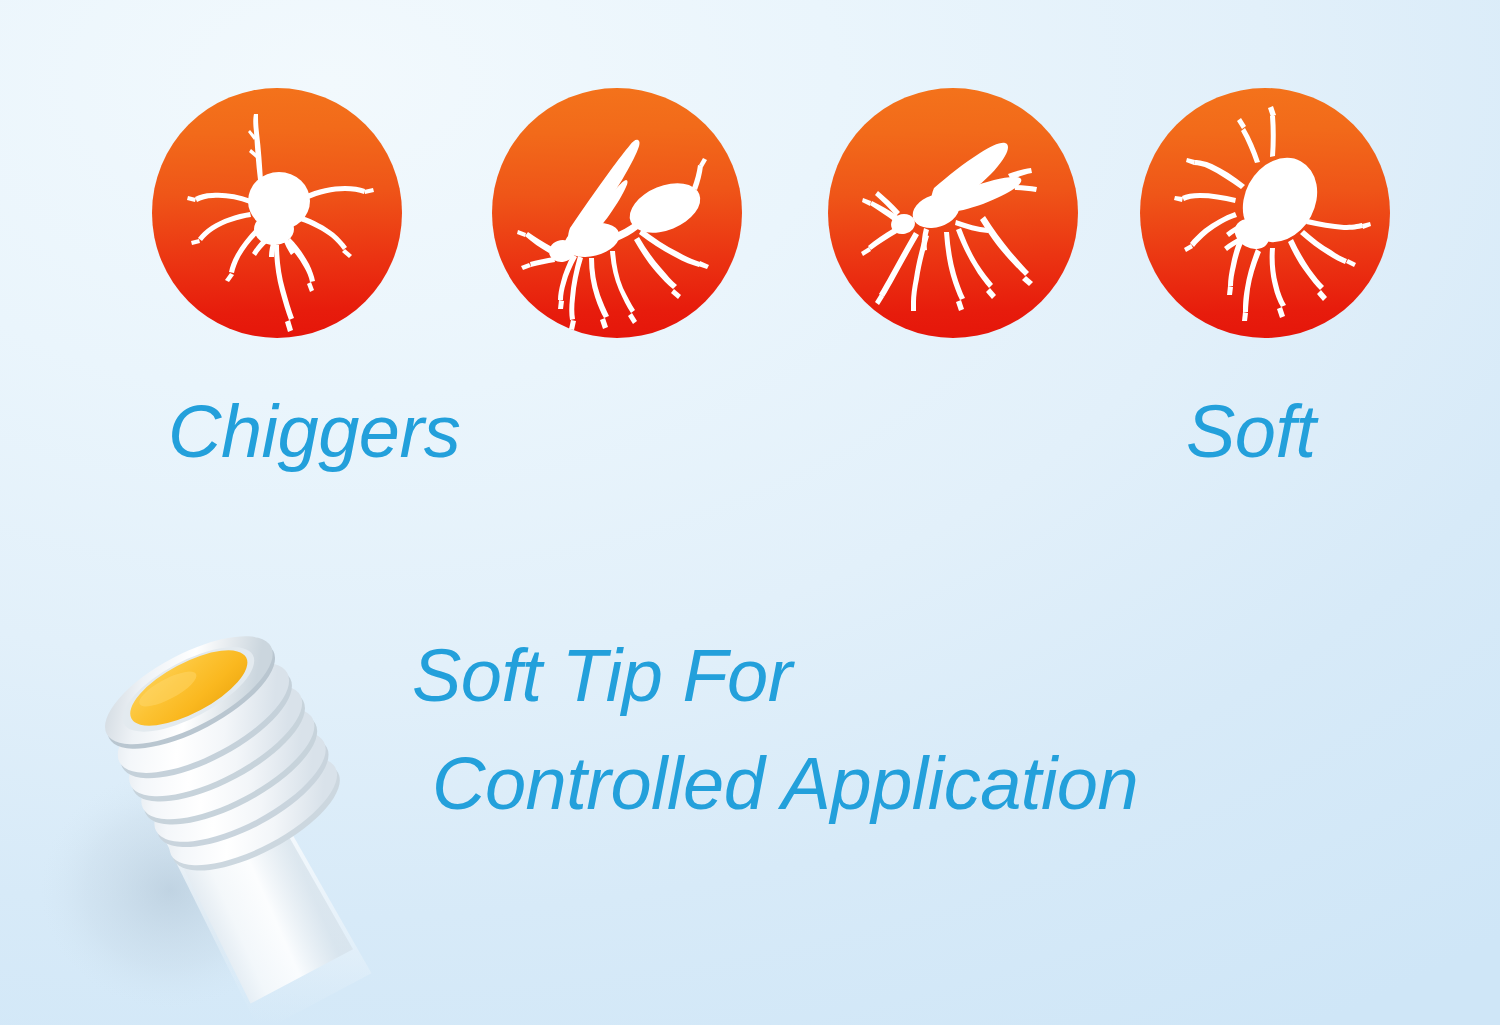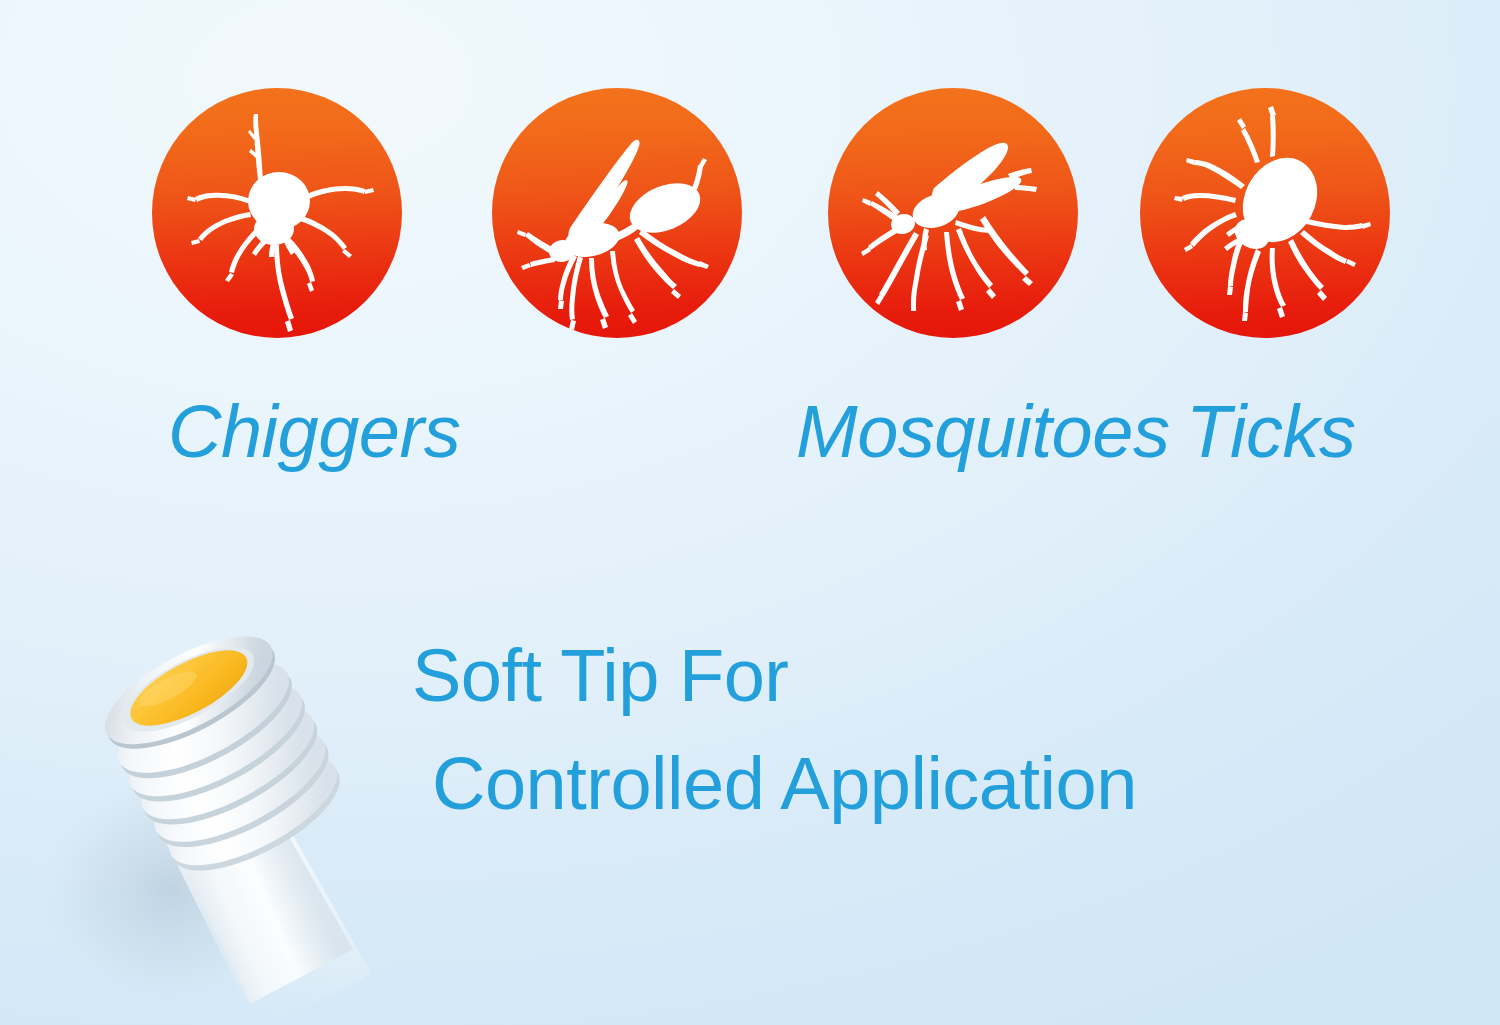--- a/index.html
+++ b/index.html
@@ -109,20 +109,21 @@
 
   
   .tagline {
     position: absolute;
     left: 412px;
     top: 630px;
     width: 900px;
   }
   .tagline-line {
     font-family: "Liberation Sans", sans-serif;
+    font-style: italic;
     font-weight: 400;
     font-size: 74px;
     line-height: 92px;
     letter-spacing: -0.5px;
     color: #23a0db;
     white-space: nowrap;
   }
   .tagline-line.line2 {
     margin-top: 16px;
     margin-left: 20px;
@@ -312,22 +313,21 @@
             <path d="M116 161 C111 174 107 187 105 200 C103 210 103 218 103 224 L108 224 C108 218 109 210 110 201 C112 188 116 176 121 164 Z"></path>
             <path d="M103 224 L102 233 L107 233 L108 225 Z"></path>
           </g>
         </svg>
       </div>
     </div>
   </div>
 
   <div class="pest-labels">
     <div class="pest-label" data-idx="0">Chiggers</div>
-    <div class="pest-label" data-idx="2">Mosquitoes</div>
-    <div class="pest-label" data-idx="3">Ticks</div>
+    <div class="pest-label" data-idx="3">Soft</div>
   </div>
 
   <div class="applicator">
     <svg viewBox="0 0 400 465">
       <defs>
         <linearGradient id="bodyGrad" x1="0" y1="0" x2="1" y2="0.25">
           <stop offset="0%" stop-color="#dfe6ec"></stop>
           <stop offset="18%" stop-color="#f4f7fa"></stop>
           <stop offset="45%" stop-color="#ffffff"></stop>
           <stop offset="72%" stop-color="#f3f6f9"></stop>

